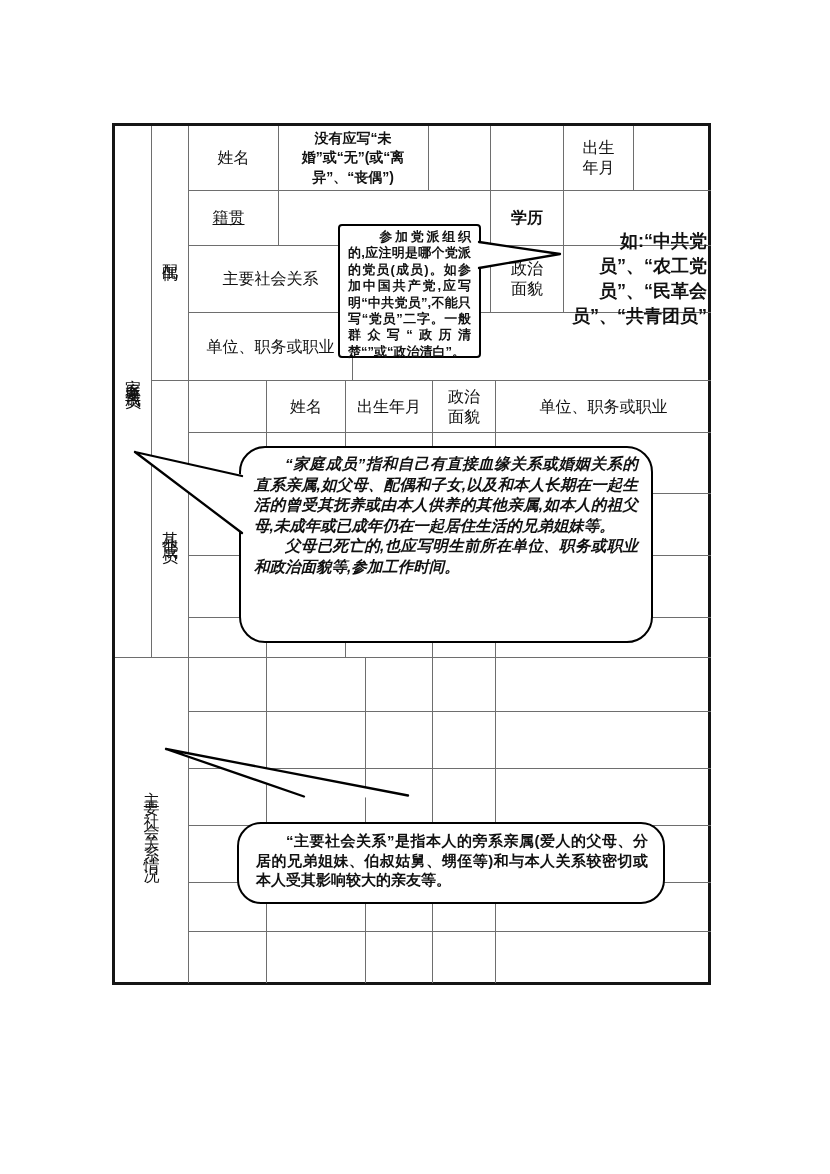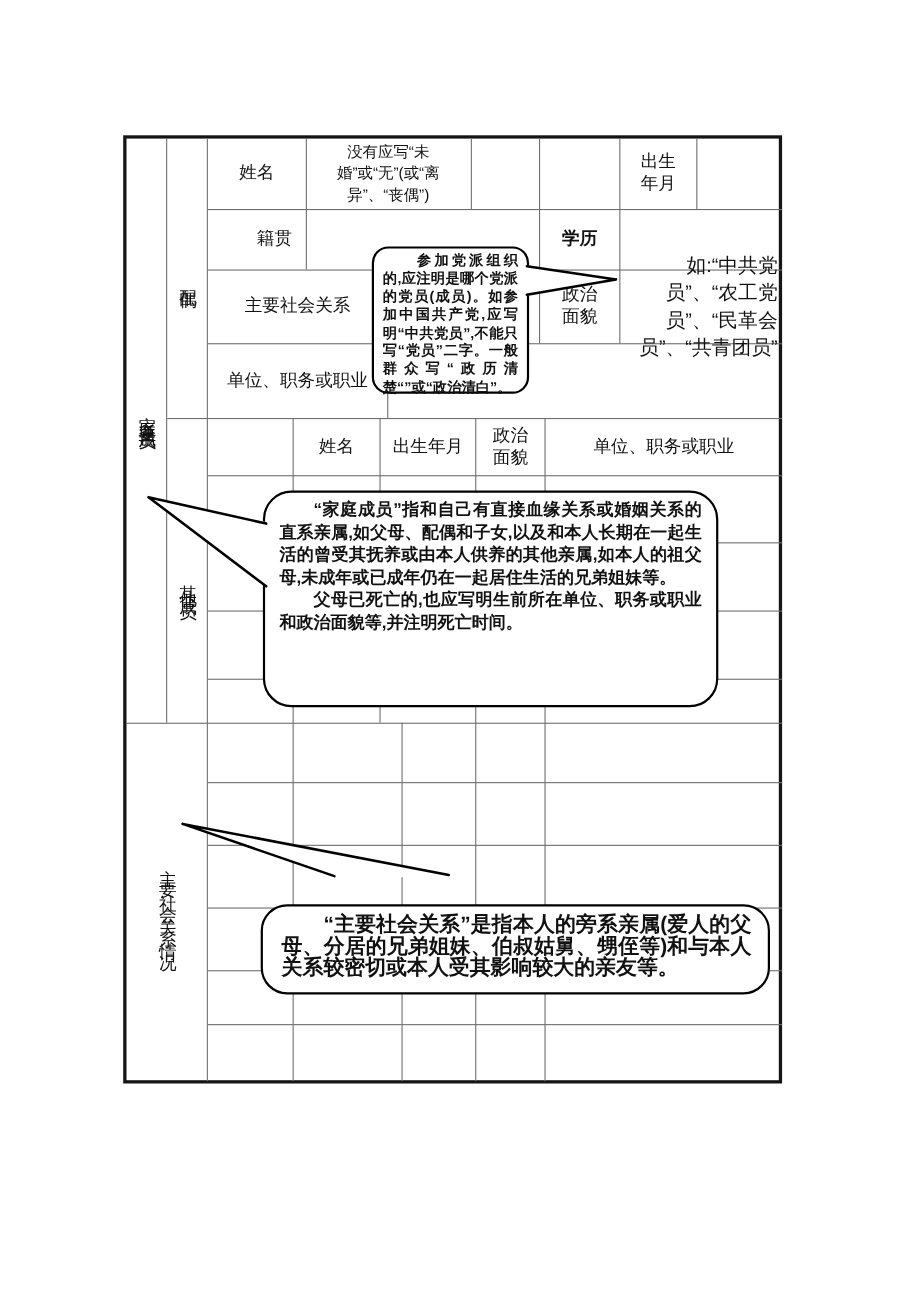--- a/index.html
+++ b/index.html
@@ -7,21 +7,21 @@
         font-family:"Liberation Serif", serif;color:#111;}
   .frame{position:absolute;left:112px;top:123px;width:599px;height:862px;
          border:3px solid #151515;box-sizing:border-box;background:transparent;}
   .hl,.vl{position:absolute;background:#6e6e6e;}
   .hl{height:1px;}
   .vl{width:1px;}
   .cell{position:absolute;display:flex;align-items:center;justify-content:center;
         text-align:center;font-size:16px;line-height:1.25;box-sizing:border-box;}
   .vtext{writing-mode:vertical-rl;text-orientation:upright;}
   .narrow{display:block;margin:0 auto;}
-  .bnote{font-family:"Liberation Sans", sans-serif;font-weight:normal;}
+  .bnote{font-family:"Liberation Sans", sans-serif;font-weight:bold;}
   .bubble{position:absolute;background:#ffffff;border:2.4px solid #000;box-sizing:border-box;
           font-family:"Liberation Sans", sans-serif;font-weight:bold;color:#111;
           text-align:justify;z-index:30;}
   .bubble p{margin:0;}
   .tails{position:absolute;left:0;top:0;width:830px;height:1174px;z-index:40;pointer-events:none;}
   .z10{z-index:10;}
 </style>
 </head>
 <body>
 
@@ -64,21 +64,21 @@
 
   <div class="cell z10" style="left:189px;top:126px;width:89px;height:64px;">姓名</div>
 
   <div class="cell z10 bnote" style="left:279px;top:126px;width:148px;height:64px;font-size:14px;line-height:1.4;padding:1px 2px;">没有应写“未婚”或“无”(或“离异”、“丧偶”)</div>
 
 
   <div class="cell z10" style="left:564px;top:126px;width:69px;height:64px;">
     <span class="narrow" style="width:36px;">出生年月</span>
   </div>
 
-  <div class="cell z10" style="left:205px;top:191px;width:89px;height:54px;">籍贯</div>
+  <div class="cell z10" style="left:184px;top:191px;width:89px;height:54px;text-decoration:underline;">籍贯</div>
 
   <div class="cell z10" style="left:491px;top:191px;width:72px;height:54px;font-weight:bold;">学历</div>
 
   <div class="cell z10" style="left:189px;top:246px;width:163px;height:66px;">主要社会关系</div>
 
   <div class="cell z10" style="left:491px;top:246px;width:72px;height:66px;">
     <span class="narrow" style="width:36px;">政治面貌</span>
   </div>
 
   <div class="cell z10 bnote" style="left:564px;top:246px;width:147px;height:66px;font-size:18px;line-height:1.4;padding:2px 4px;text-align:right;">如:“中共党员”、“农工党员”、“民革会员”、“共青团员”</div>
@@ -89,30 +89,30 @@
 
   <div class="cell z10" style="left:267px;top:381px;width:78px;height:51px;">姓名</div>
   <div class="cell z10" style="left:346px;top:381px;width:86px;height:51px;">出生年月</div>
   <div class="cell z10" style="left:433px;top:381px;width:62px;height:51px;">
     <span class="narrow" style="width:34px;">政治面貌</span>
   </div>
   <div class="cell z10" style="left:496px;top:381px;width:215px;height:51px;">单位、职务或职业</div>
 
   <div class="cell z10 vtext" style="left:115px;top:658px;width:73px;height:327px;letter-spacing:11px;">主要社会关系情况</div>
 
-  <div class="bubble" style="left:338px;top:224px;width:143px;height:134px;border-radius:15px;font-size:13px;line-height:16.4px;padding:3px 8px;">
+  <div class="bubble" style="left:338px;top:224px;width:143px;height:134px;border-radius:4px;font-size:13px;line-height:16.4px;padding:3px 8px;">
     <p style="text-indent:2.4em;">参加党派组织的,应注明是哪个党派的党员(成员)。如参加中国共产党,应写明“中共党员”,不能只写“党员”二字。一般群众写“政历清楚“”或“政治清白”。</p>
   </div>
 
-  <div class="bubble" style="left:239px;top:446px;width:414px;height:197px;border-radius:26px;font-size:15.5px;line-height:20.5px;padding:6px 13px;">
+  <div class="bubble" style="left:239px;top:446px;width:414px;height:197px;border-radius:26px;font-size:15.5px;line-height:20.5px;padding:6px 13px;font-style:italic;">
     <p style="text-indent:2em;">“家庭成员”指和自己有直接血缘关系或婚姻关系的直系亲属,如父母、配偶和子女,以及和本人长期在一起生活的曾受其抚养或由本人供养的其他亲属,如本人的祖父母,未成年或已成年仍在一起居住生活的兄弟姐妹等。</p>
-    <p style="text-indent:2em;">父母已死亡的,也应写明生前所在单位、职务或职业和政治面貌等,并注明死亡时间。</p>
+    <p style="text-indent:2em;">父母已死亡的,也应写明生前所在单位、职务或职业和政治面貌等,参加工作时间。</p>
   </div>
 
-  <div class="bubble" style="left:237px;top:822px;width:463px;height:82px;border-radius:24px;font-size:19px;line-height:19.5px;padding:7px 15px 7px 17px;">
+  <div class="bubble" style="left:237px;top:822px;width:428px;height:82px;border-radius:24px;font-size:15px;line-height:19.5px;padding:7px 15px 7px 17px;">
     <p style="text-indent:2em;">“主要社会关系”是指本人的旁系亲属(爱人的父母、分居的兄弟姐妹、伯叔姑舅、甥侄等)和与本人关系较密切或本人受其影响较大的亲友等。</p>
   </div>
 
   <svg class="tails" viewBox="0 0 830 1174">
 
     <polygon points="560,254 477,241 477,269" fill="#ffffff"></polygon>
     <path d="M560,254 L479,242 M560,254 L479,268" stroke="#000" stroke-width="2.3" stroke-linecap="round" fill="none"></path>
 
     <polygon points="135,452 244,475 244,535" fill="#ffffff"></polygon>
     <path d="M135,452 L242,476 M135,452 L242,533" stroke="#000" stroke-width="2.3" stroke-linecap="round" fill="none"></path>

